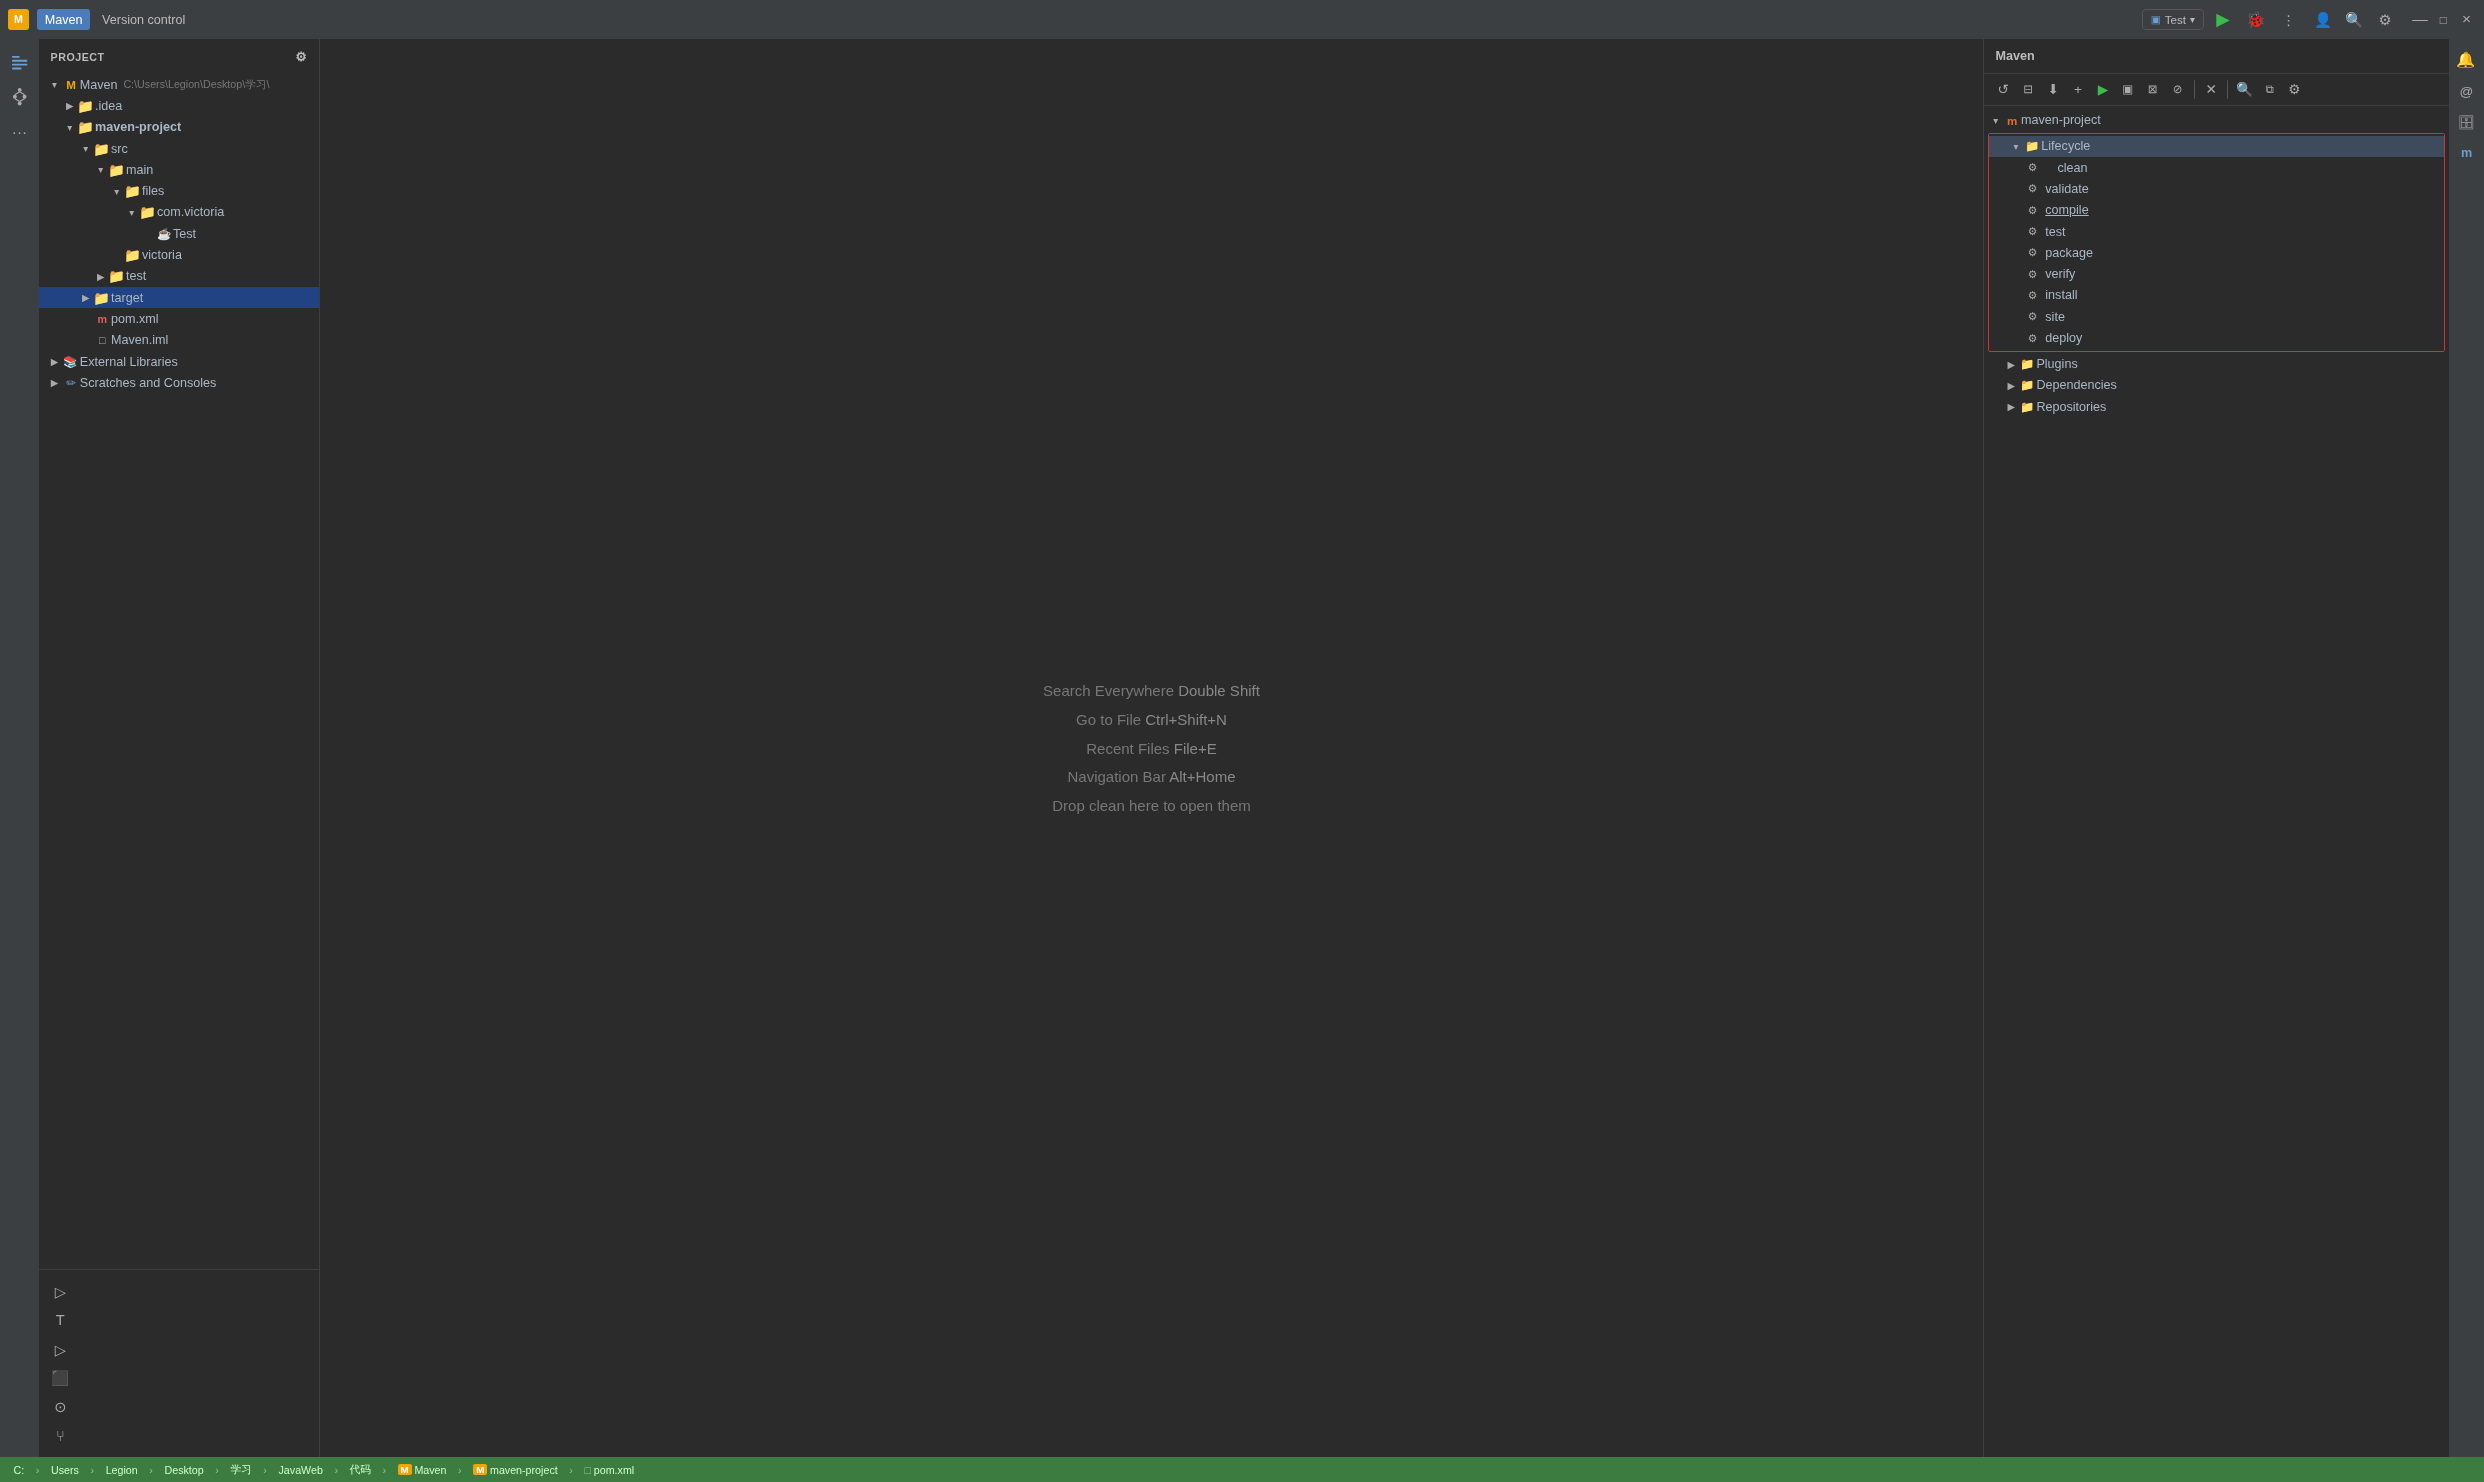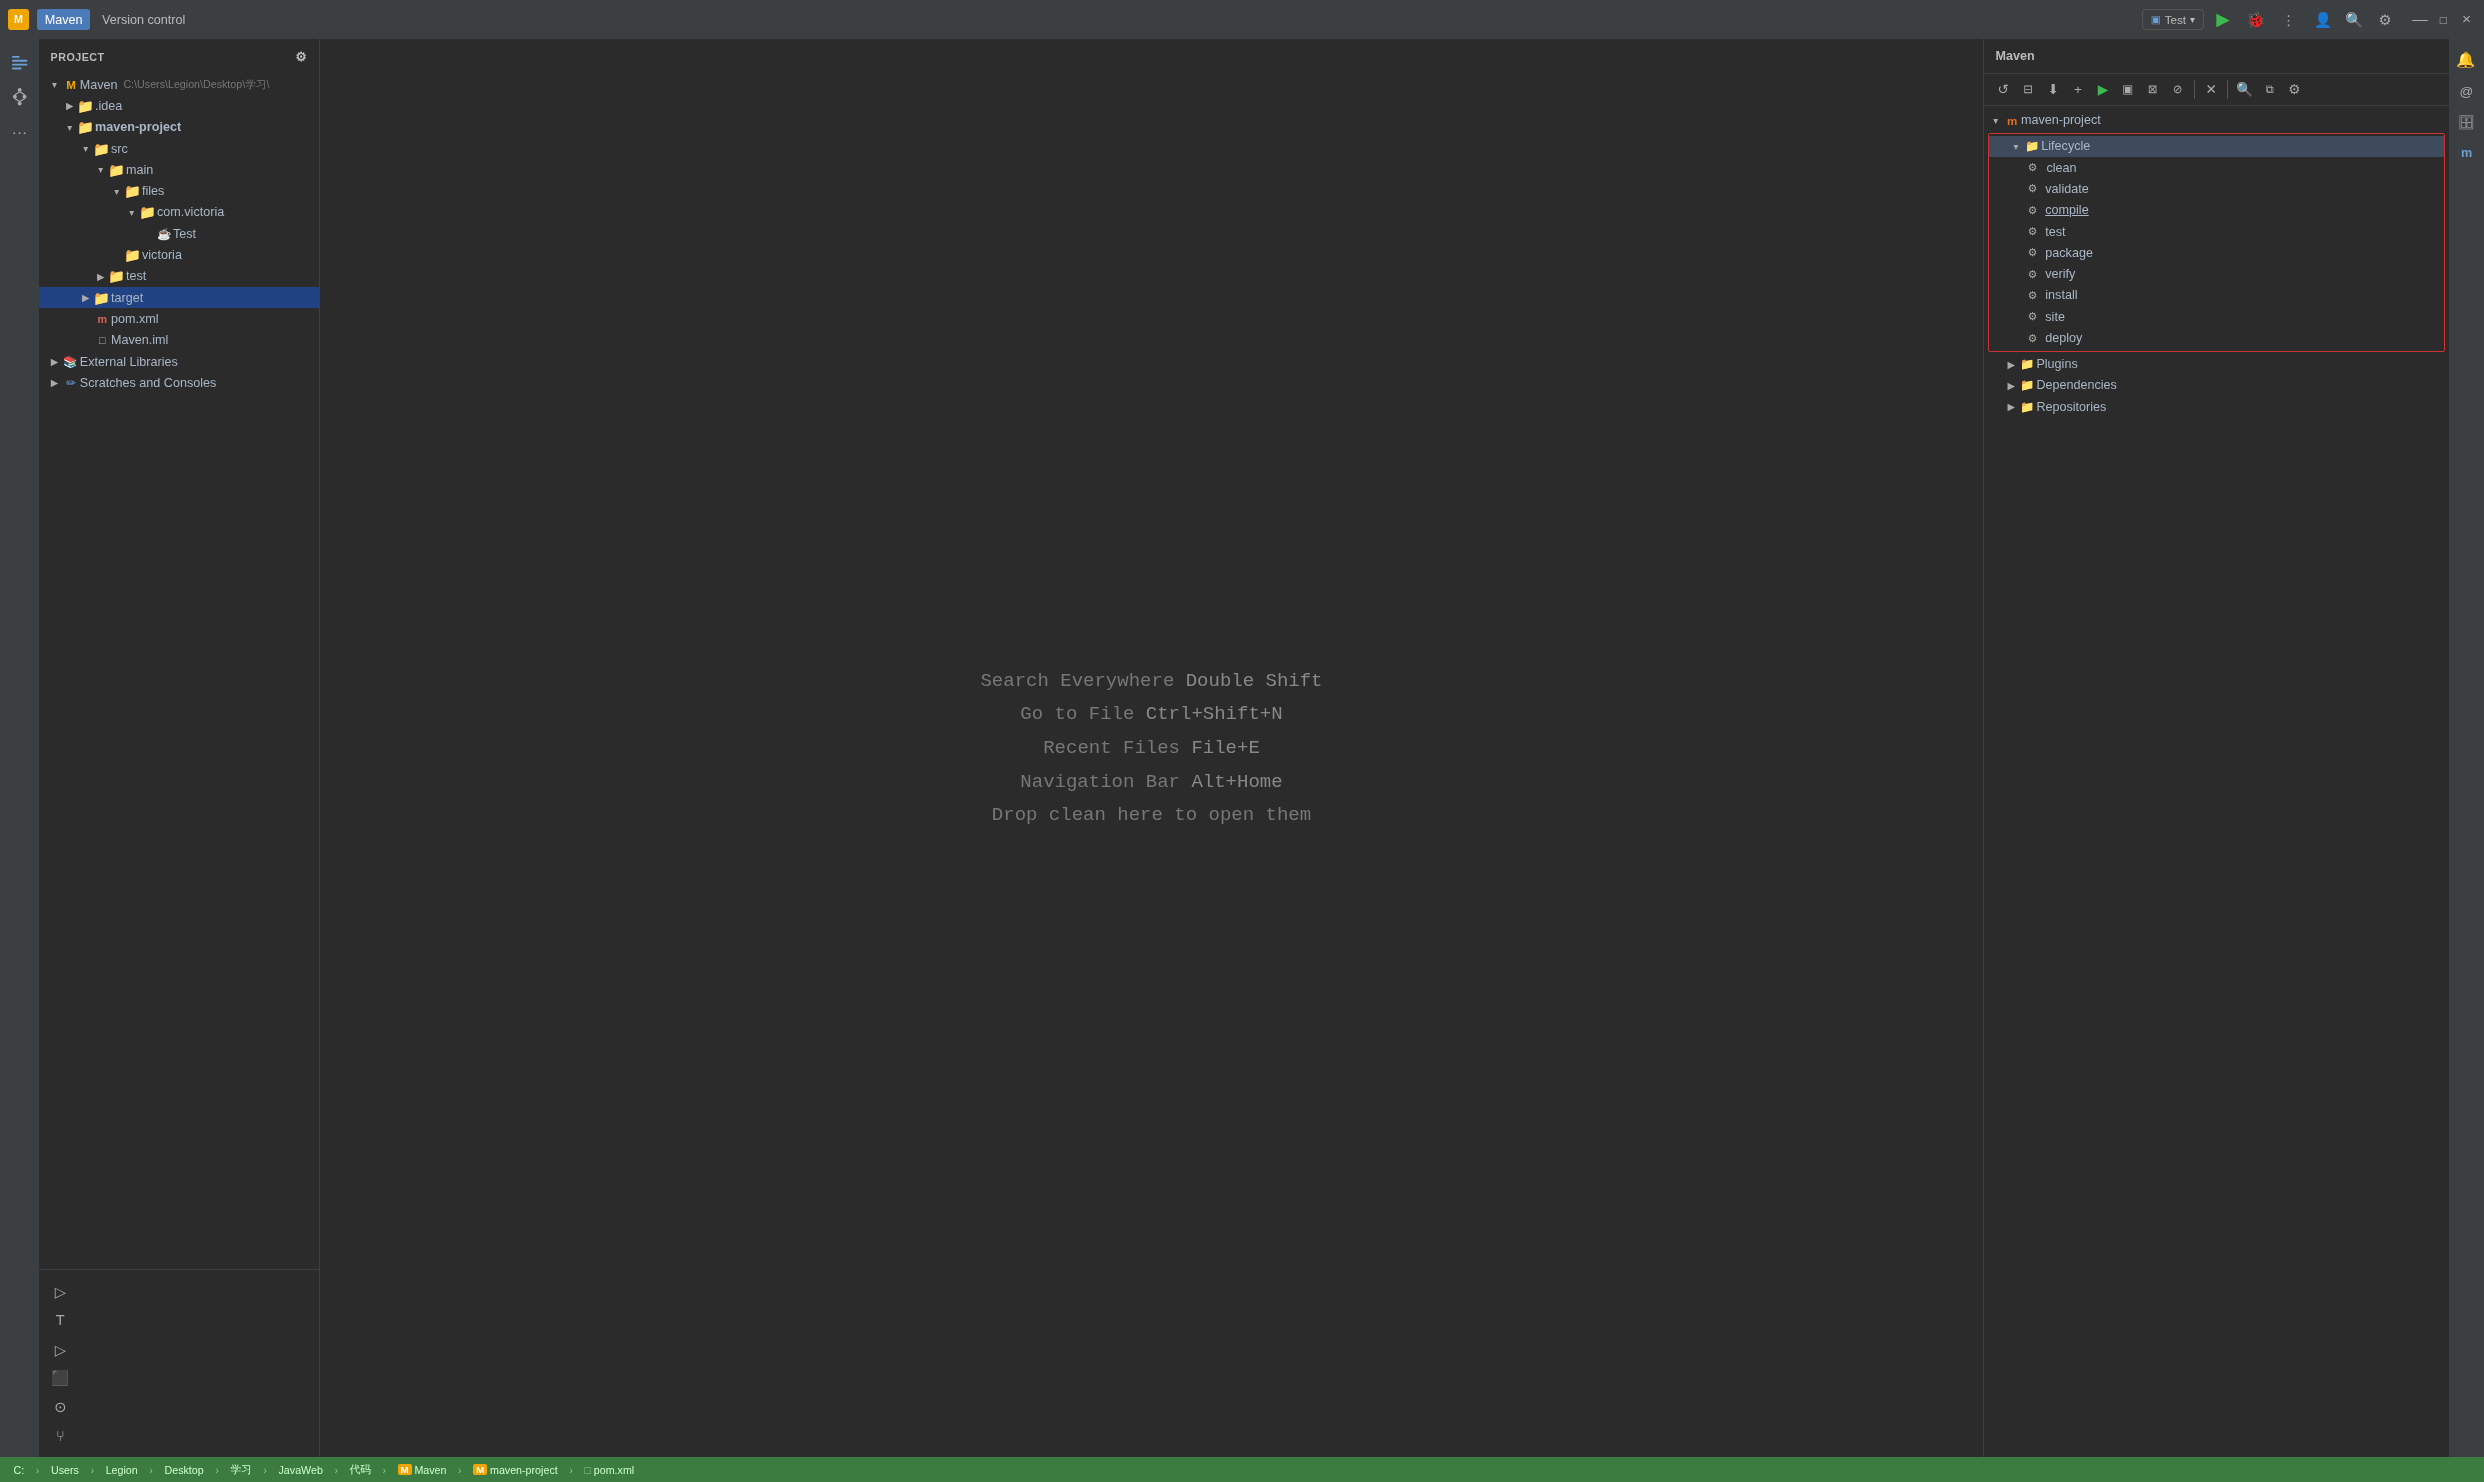--- a/index.html
+++ b/index.html
@@ -114,22 +114,21 @@
       flex: 1;
       background: #2b2b2b;
       display: flex;
       flex-direction: column;
       align-items: center;
       justify-content: center;
       gap: 11.6px;
     }
     .hint-line {
       color: #777;
-      font-size: 19px;
-      font-family: Liberation Mono, monospace;
+      font-size: 15px;
     }
     .hint-key { color: #888; }
 
     
     .right-panel {
       width: 466px;
       background: #2b2b2b;
       border-left: 1px solid #3c3f41;
       display: flex;
       flex-direction: column;
@@ -430,21 +429,21 @@
       </div>
 
       <div class="lifecycle-group">
         <div class="m-item highlighted" style="padding-left:19.4px;">
           <div class="m-arrow">▾</div>
           <div class="m-icon" style="color:#6b9fd4; font-size:11.6px;">📁</div>
           <span class="m-label">Lifecycle</span>
         </div>
         <div class="m-item" style="padding-left:35px;">
           <div class="m-icon" style="color:#aaa; font-size:10.7px;">⚙</div>
-          <span class="m-label" style="margin-left:5px;">clean</span>
+          <span class="m-label" style="margin-left:16px;">clean</span>
         </div>
         <div class="m-item" style="padding-left:35px;">
           <div class="m-icon" style="color:#aaa; font-size:10.7px;">⚙</div>
           <span class="m-label" style="margin-left:3.9px;">validate</span>
         </div>
         <div class="m-item" style="padding-left:35px;">
           <div class="m-icon" style="color:#aaa; font-size:10.7px;">⚙</div>
           <span class="m-label" style="margin-left:3.9px;text-decoration:underline;">compile</span>
         </div>
         <div class="m-item" style="padding-left:35px;">

